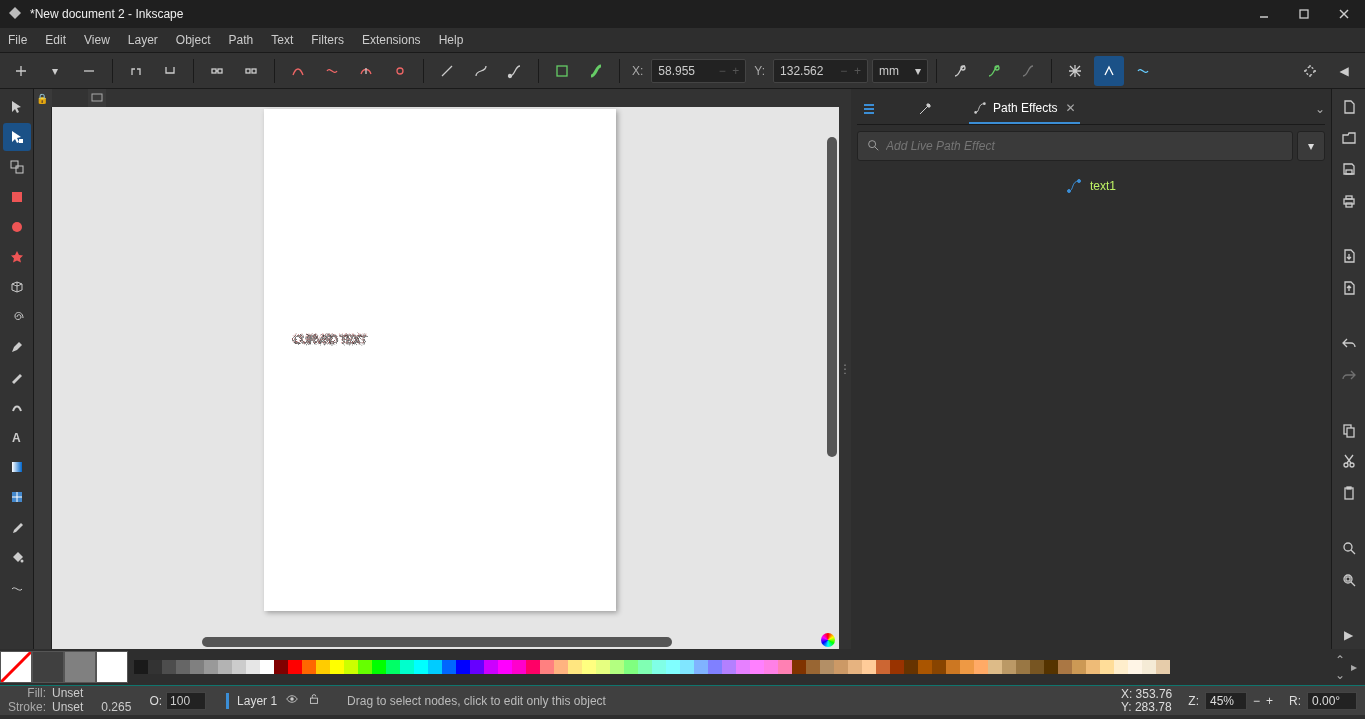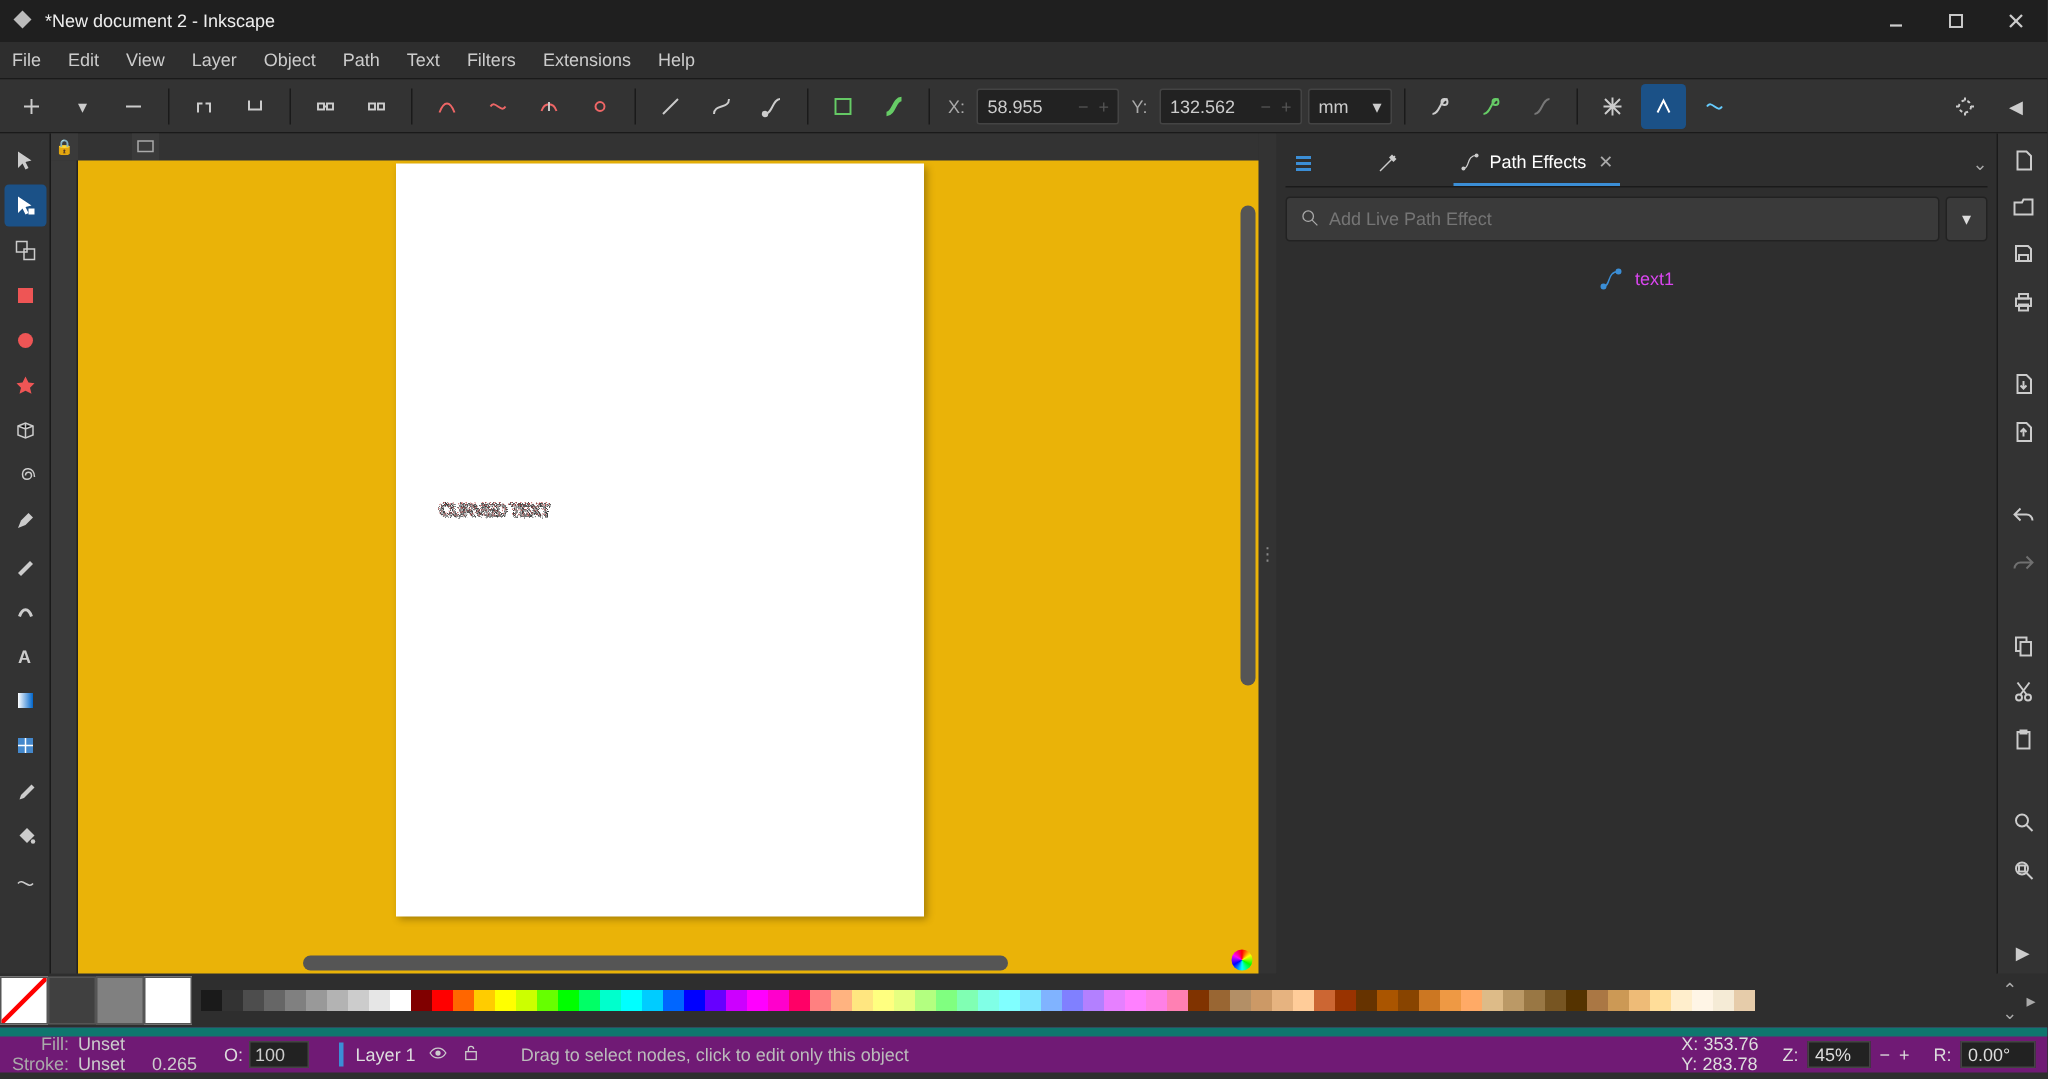--- a/index.html
+++ b/index.html
@@ -21,51 +21,51 @@
 .unit-box { background: #222; border: 1px solid #444; height: 24px; width: 56px; display: flex; align-items: center; padding: 0 6px; color: #ccc; border-radius: 2px; }
 .main { display: flex; height: 560px; }
 .toolbox-left { width: 34px; background: #333; display: flex; flex-direction: column; align-items: center; padding-top: 4px; gap: 2px; border-right: 1px solid #1a1a1a; }
 .toolbox-left .tl { width: 28px; height: 28px; display: flex; align-items: center; justify-content: center; cursor: pointer; border-radius: 3px; }
 .toolbox-left .tl.active { background: #1b5187; }
 .toolbox-left .tl svg { width: 16px; height: 16px; }
 .canvas-area { flex: 1; background: #333; display: flex; flex-direction: column; position: relative; }
 .ruler-top { height: 18px; background: #3a3a3a; border-bottom: 1px solid #222; position: relative; margin-left: 18px; margin-right: 18px; overflow: hidden; font-size: 9px; color: #aaa; }
 .canvas-body { flex: 1; display: flex; }
 .ruler-left { width: 18px; background: #3a3a3a; border-right: 1px solid #222; position: relative; }
-.canvas-viewport { flex: 1; background: #eab308; position: relative; overflow: hidden; }
+.canvas-viewport { flex: 1; background: #e5e5e5; position: relative; overflow: hidden; }
 .page { position: absolute; left: 212px; top: 2px; width: 352px; height: 502px; background: #fff; box-shadow: 2px 2px 5px rgba(0,0,0,0.3); }
 .page .artwork { position: absolute; left: 28px; top: 198px; width: 308px; height: 46px; }
 .page .artwork svg { width: 100%; height: 100%; }
 .scroll-v { position: absolute; right: 2px; top: 30px; width: 10px; height: 320px; background: #555; border-radius: 5px; }
 .scroll-h { position: absolute; left: 150px; bottom: 2px; height: 10px; width: 470px; background: #555; border-radius: 5px; }
 .color-ind { position: absolute; right: 4px; bottom: 2px; width: 14px; height: 14px; border-radius: 50%; background: conic-gradient(red,yellow,lime,cyan,blue,magenta,red); }
 .lock-corner { width: 18px; height: 18px; background: #3a3a3a; display: flex; align-items: center; justify-content: center; color: #aaa; font-size: 10px; }
 .disp-corner { width: 18px; height: 18px; background: #3a3a3a; display: flex; align-items: center; justify-content: center; }
 .splitter { width: 12px; background: #333; display: flex; align-items: center; justify-content: center; cursor: ew-resize; }
 .splitter .grip { color: #888; }
 .panel-right { width: 480px; background: #2e2e2e; display: flex; flex-direction: column; padding: 4px 6px; gap: 6px; }
 .panel-tabs { display: flex; align-items: center; height: 32px; gap: 32px; border-bottom: 1px solid #1a1a1a; position: relative; }
 .panel-tab { display: flex; align-items: center; gap: 6px; height: 100%; color: #bbb; cursor: pointer; padding: 0 4px; }
 .panel-tab.active { border-bottom: 2px solid #3b8ed6; color: #fff; }
 .panel-tab .close { color: #aaa; margin-left: 2px; }
 .panel-tabs .chev { margin-left: auto; color: #aaa; cursor: pointer; }
 .searchbox { display: flex; align-items: center; background: #3a3a3a; border: 1px solid #222; border-radius: 3px; height: 30px; padding: 0 8px; }
-.searchbox input { flex: 1; background: transparent; border: none; outline: none; color: #e5e5e5; }
-.lpe-item { display: flex; align-items: center; gap: 8px; justify-content: center; height: 26px; color: #d946ef; margin-top: 6px; text-align: center; }
+.searchbox input { flex: 1; background: transparent; border: none; outline: none; color: #e5e5e5; font-style: italic; }
+.lpe-item { display: flex; align-items: center; gap: 8px; justify-content: center; height: 26px; color: #bef264; margin-top: 6px; text-align: center; }
 .lpe-item svg { width: 16px; height: 16px; stroke: #3b8ed6; fill: none; }
 .commandbar { width: 34px; background: #333; display: flex; flex-direction: column; align-items: center; padding-top: 4px; gap: 4px; border-left: 1px solid #1a1a1a; }
 .commandbar .gapbig { height: 22px; }
 .palette { height: 36px; background: #2e2e2e; display: flex; align-items: center; }
 .pal-left { display: flex; align-items: center; height: 32px; }
 .pal-left .sw { width: 32px; height: 32px; border: 1px solid #555; }
 .pal-strip { display: flex; height: 14px; flex: 1; margin-left: 6px; margin-right: 40px; overflow: hidden; }
 .pal-strip .c { width: 14px; height: 14px; flex-shrink: 0; }
 .pal-nav { display: flex; flex-direction: column; gap: 1px; margin-right: 6px; color: #aaa; }
 .pal-dd { color: #aaa; margin-right: 8px; cursor: pointer; }
-.statusbar { height: 30px; background: #701a75; display: flex; align-items: center; padding: 12px 8px; gap: 8px; border-top: 6px solid #0f766e; font-size: 11px; }
+.statusbar { height: 30px; background: #404040; display: flex; align-items: center; padding: 12px 8px; gap: 8px; border-top: 1px solid #0f766e; font-size: 11px; }
 .statusbar .lbl { color: #aaa; width: 38px; text-align: right; }
 .statusbar .val { color: #ccc; }
 .statusbar .opac { display: flex; align-items: center; gap: 4px; margin-left: 10px; }
 .statusbar .opac input { width: 40px; background: #222; border: 1px solid #444; color: #ccc; height: 18px; padding: 0 3px; }
 .statusbar .layerbar { display: flex; align-items: center; gap: 8px; margin-left: 12px; }
 .statusbar .layerbar .marker { width: 3px; height: 16px; background: #3b8ed6; }
 .statusbar .hint { margin-left: 18px; color: #bbb; flex: 1; }
 .statusbar .coords { display: flex; flex-direction: column; line-height: 1.05; margin-left: 8px; font-size: 10px; }
 .statusbar .zoom { display: flex; align-items: center; gap: 6px; margin-left: 8px; }
 .statusbar .zoom .zbox { background: #222; border: 1px solid #444; width: 42px; height: 18px; display: flex; align-items: center; padding: 0 4px; }

